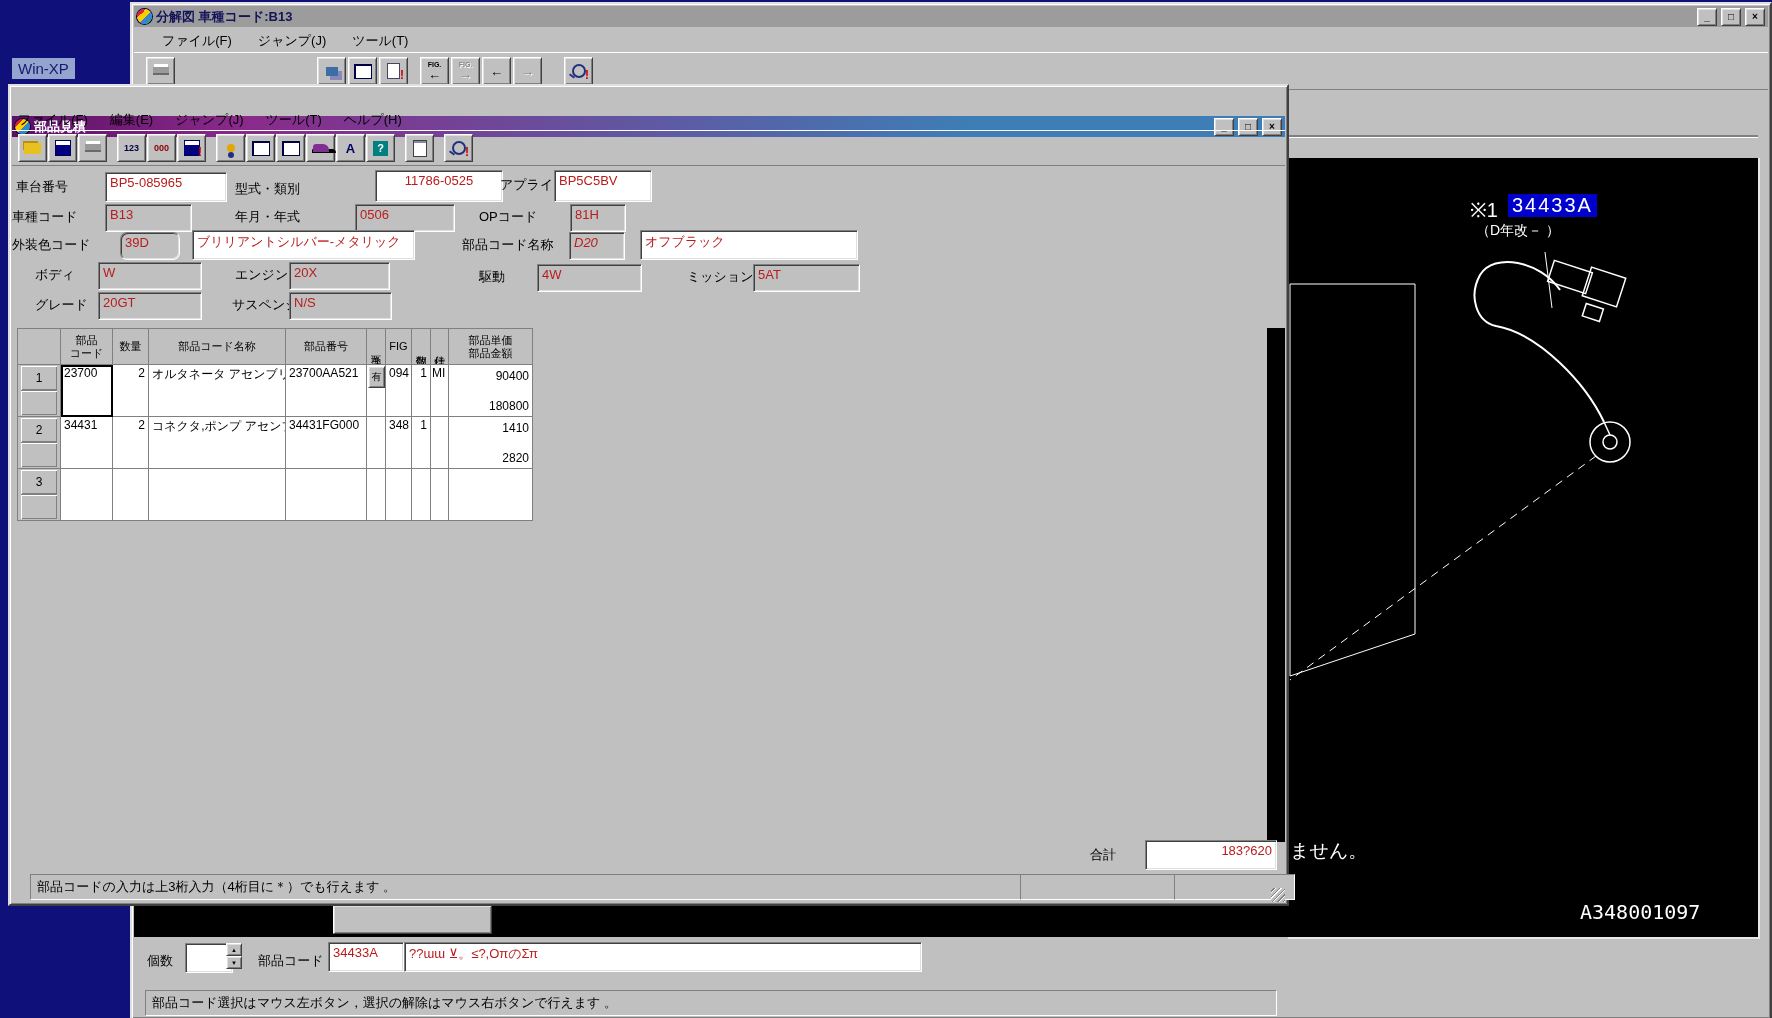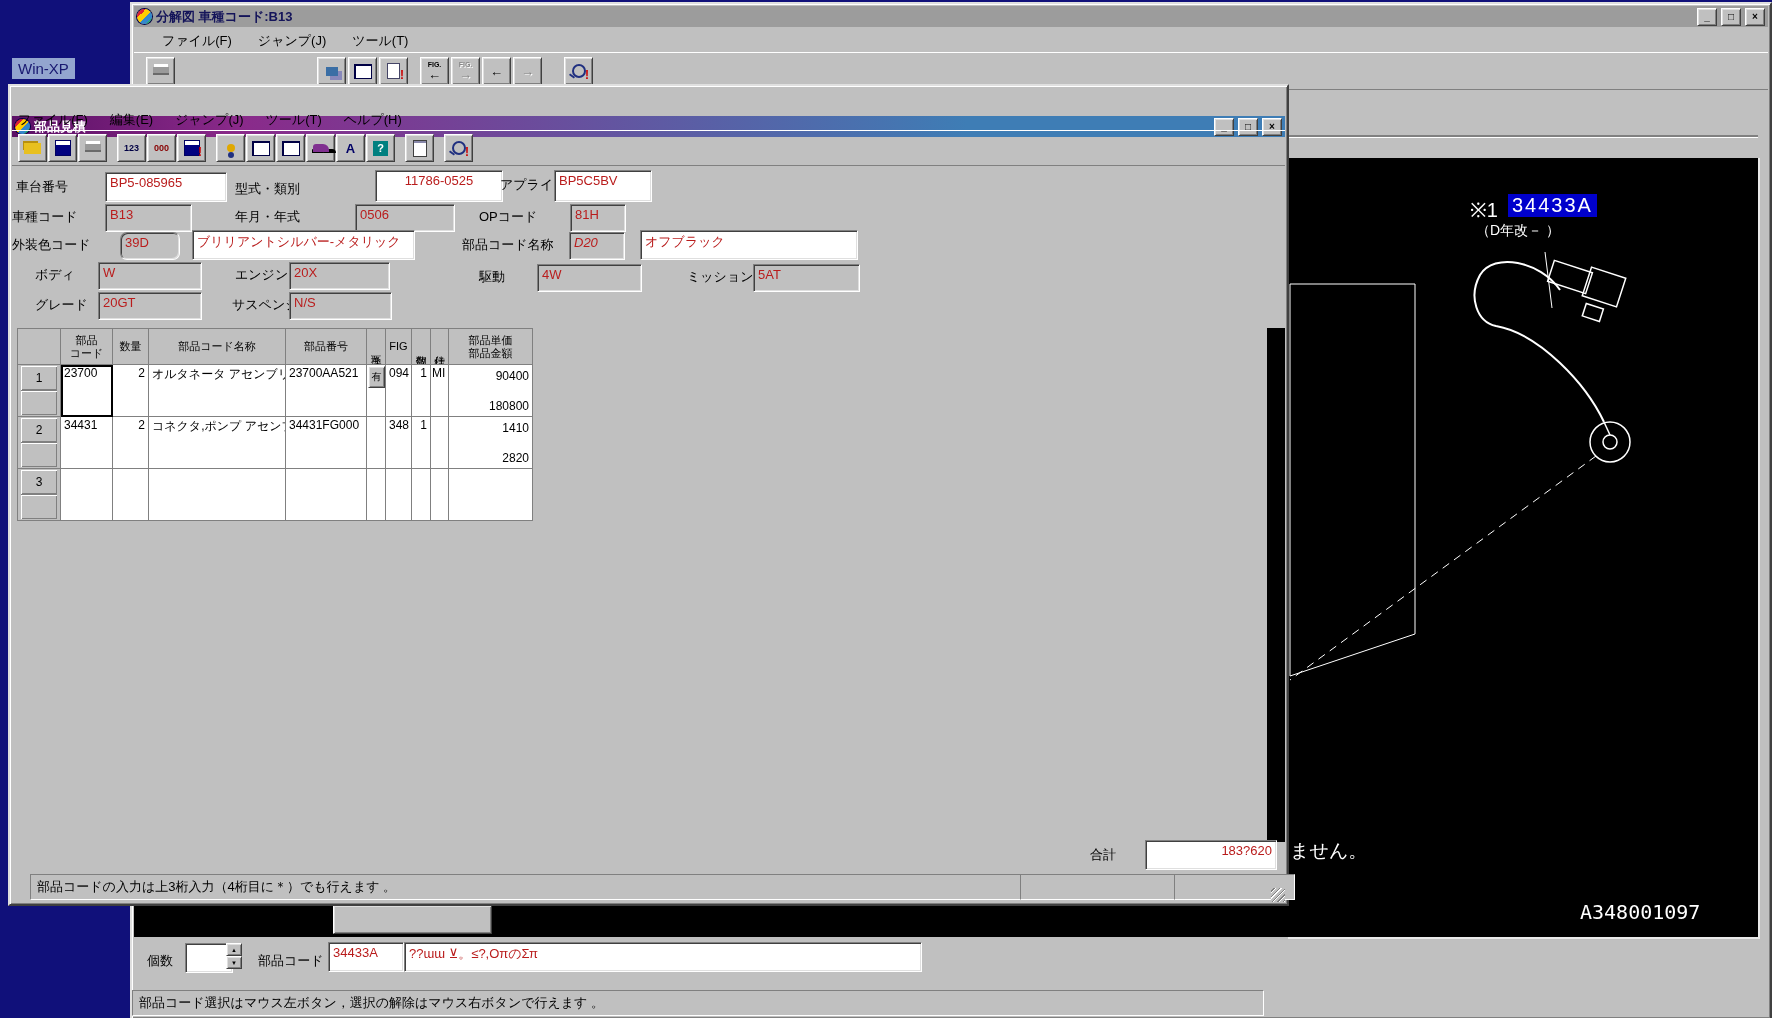--- a/index.html
+++ b/index.html
@@ -158,21 +158,21 @@
     <div class="lbl" style="left:15px;top:948px;">個数</div>
     <div class="fld" style="left:53px;top:939px;width:38px;height:24px;"></div>
     <div class="spin" style="left:94px;top:939px;">
       <div class="raised">▲</div>
       <div class="raised">▼</div>
     </div>
     <div class="lbl" style="left:126px;top:948px;">部品コード</div>
     <div class="fld" style="left:196px;top:938px;width:66px;height:24px;">34433A</div>
     <div class="fld" style="left:272px;top:938px;width:508px;height:24px;">??ɯɯ ⊻。≤?,OπのΣπ</div>
 
-    <div class="statusbar" style="left:0;top:986px;width:1118px;">
+    <div class="statusbar" style="left:13px;top:986px;width:1118px;">
       <span>部品コード選択はマウス左ボタン，選択の解除はマウス右ボタンで行えます 。</span>
     </div>
   </div>
 
   <div class="winframe" style="left:8px;top:84px;width:1277px;height:818px;">
 
     <div class="titlebar" style="background:linear-gradient(90deg,#5c1066,#8a2a8a 18%,#3e7db5 75%,#3e7db5);margin-top:28px;">
       <div class="appicon"></div>
       <div class="ttl" style="color:#fff;">部品見積</div>
       <div class="capbtn raised">_</div>

